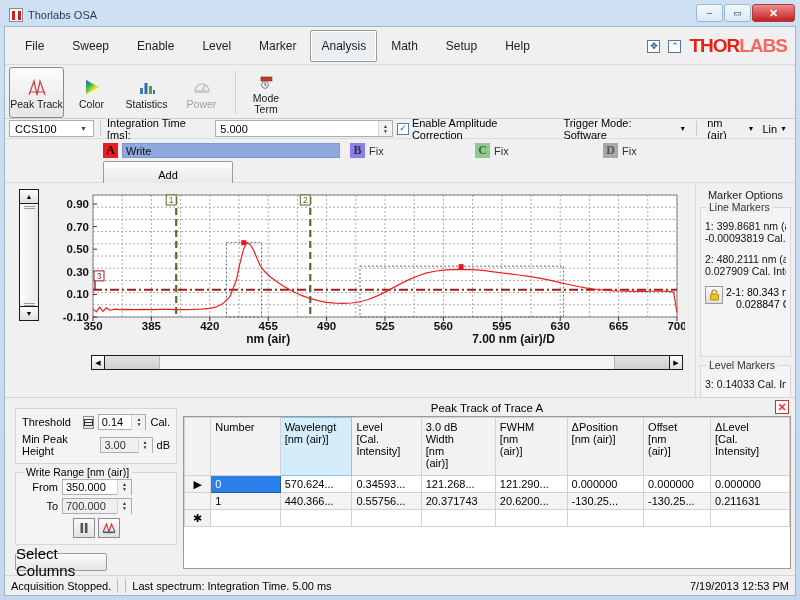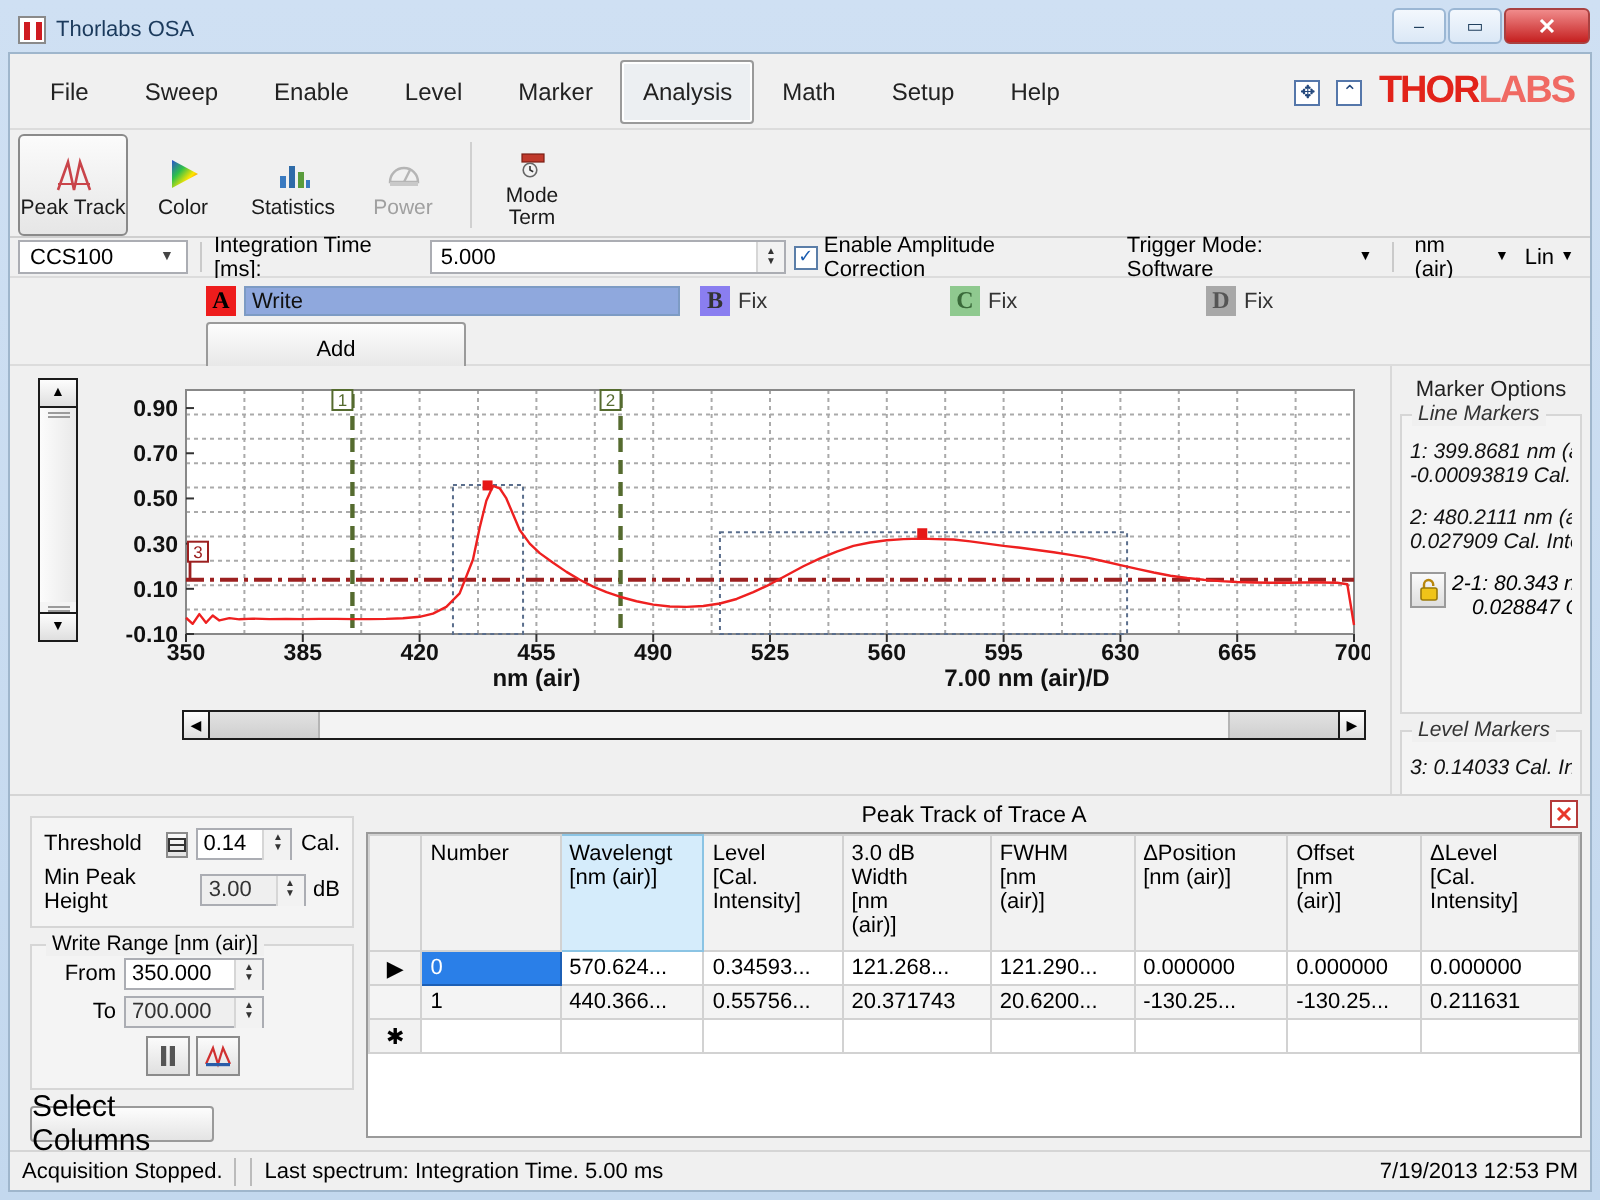--- a/index.html
+++ b/index.html
@@ -122,21 +122,21 @@
   .plotsvg{display:block;}
   
   .hscroll{position:absolute;left:86px;top:172px;width:592px;height:15px;border:1px solid #1b1b1b;background:#f1f1f1;display:flex;}
   .hsb-arrow{width:13px;border-right:1px solid #1b1b1b;background:linear-gradient(to bottom,#fdfdfd,#dedede);display:flex;align-items:center;justify-content:center;font-size:7px;}
   .hsb-arrow.r{border-right:none;border-left:1px solid #1b1b1b;}
   .hsb-thumb{width:54px;background:linear-gradient(to bottom,#e2e2e2,#cfcfcf);}
   .hsb-track{flex:1;background:#f3f3f3;border-left:1px solid #b5b5b5;border-right:1px solid #b5b5b5;}
   .hsb-thumb2{width:54px;background:linear-gradient(to bottom,#e2e2e2,#cfcfcf);}
   
   .sectitle{font-size:11px;text-align:center;color:#222;margin:2px 0 6px 0;}
-  .grp{border:1px solid #d6d6d6;background:#f4f4f4;margin:0 4px 8px 4px;padding:3px 4px 5px 4px;position:relative;font-style:italic;}
+  .grp{border:1px solid #d6d6d6;background:#f4f4f4;margin:0 4px 8px 4px;padding:3px 4px 5px 4px;position:relative;}
   .grp .cap{position:absolute;top:-7px;left:5px;background:#f0f0f0;padding:0 3px;font-size:10.5px;color:#333;}
   .mk{font-size:10.5px;line-height:12px;color:#111;margin-top:9px;white-space:nowrap;overflow:hidden;}
   .lockrow{display:flex;align-items:flex-start;gap:3px;margin-top:9px;}
   .lockbtn{width:18px;height:18px;border:1px solid #9a9a9a;background:linear-gradient(to bottom,#fafafa,#dedede);display:flex;align-items:center;justify-content:center;font-size:11px;flex:0 0 auto;}
   
   .bottom{height:178px;background:#f0f0f0;border-top:1px solid #d5d5d5;position:relative;display:flex;}
   .ptleft{width:178px;position:relative;padding:10px 6px 0 10px;}
   .pthdr{position:absolute;left:178px;right:4px;top:2px;height:16px;display:flex;align-items:center;justify-content:center;font-size:11.5px;}
   .closex{position:absolute;right:2px;top:0px;width:14px;height:14px;border:1px solid #b43a3a;background:#fff;color:#e8392b;display:flex;align-items:center;justify-content:center;font-size:11px;font-weight:bold;}
   .fgroup{border:1px solid #d6d6d6;background:#f4f4f4;padding:6px 6px 6px 6px;position:relative;margin-bottom:8px;}

